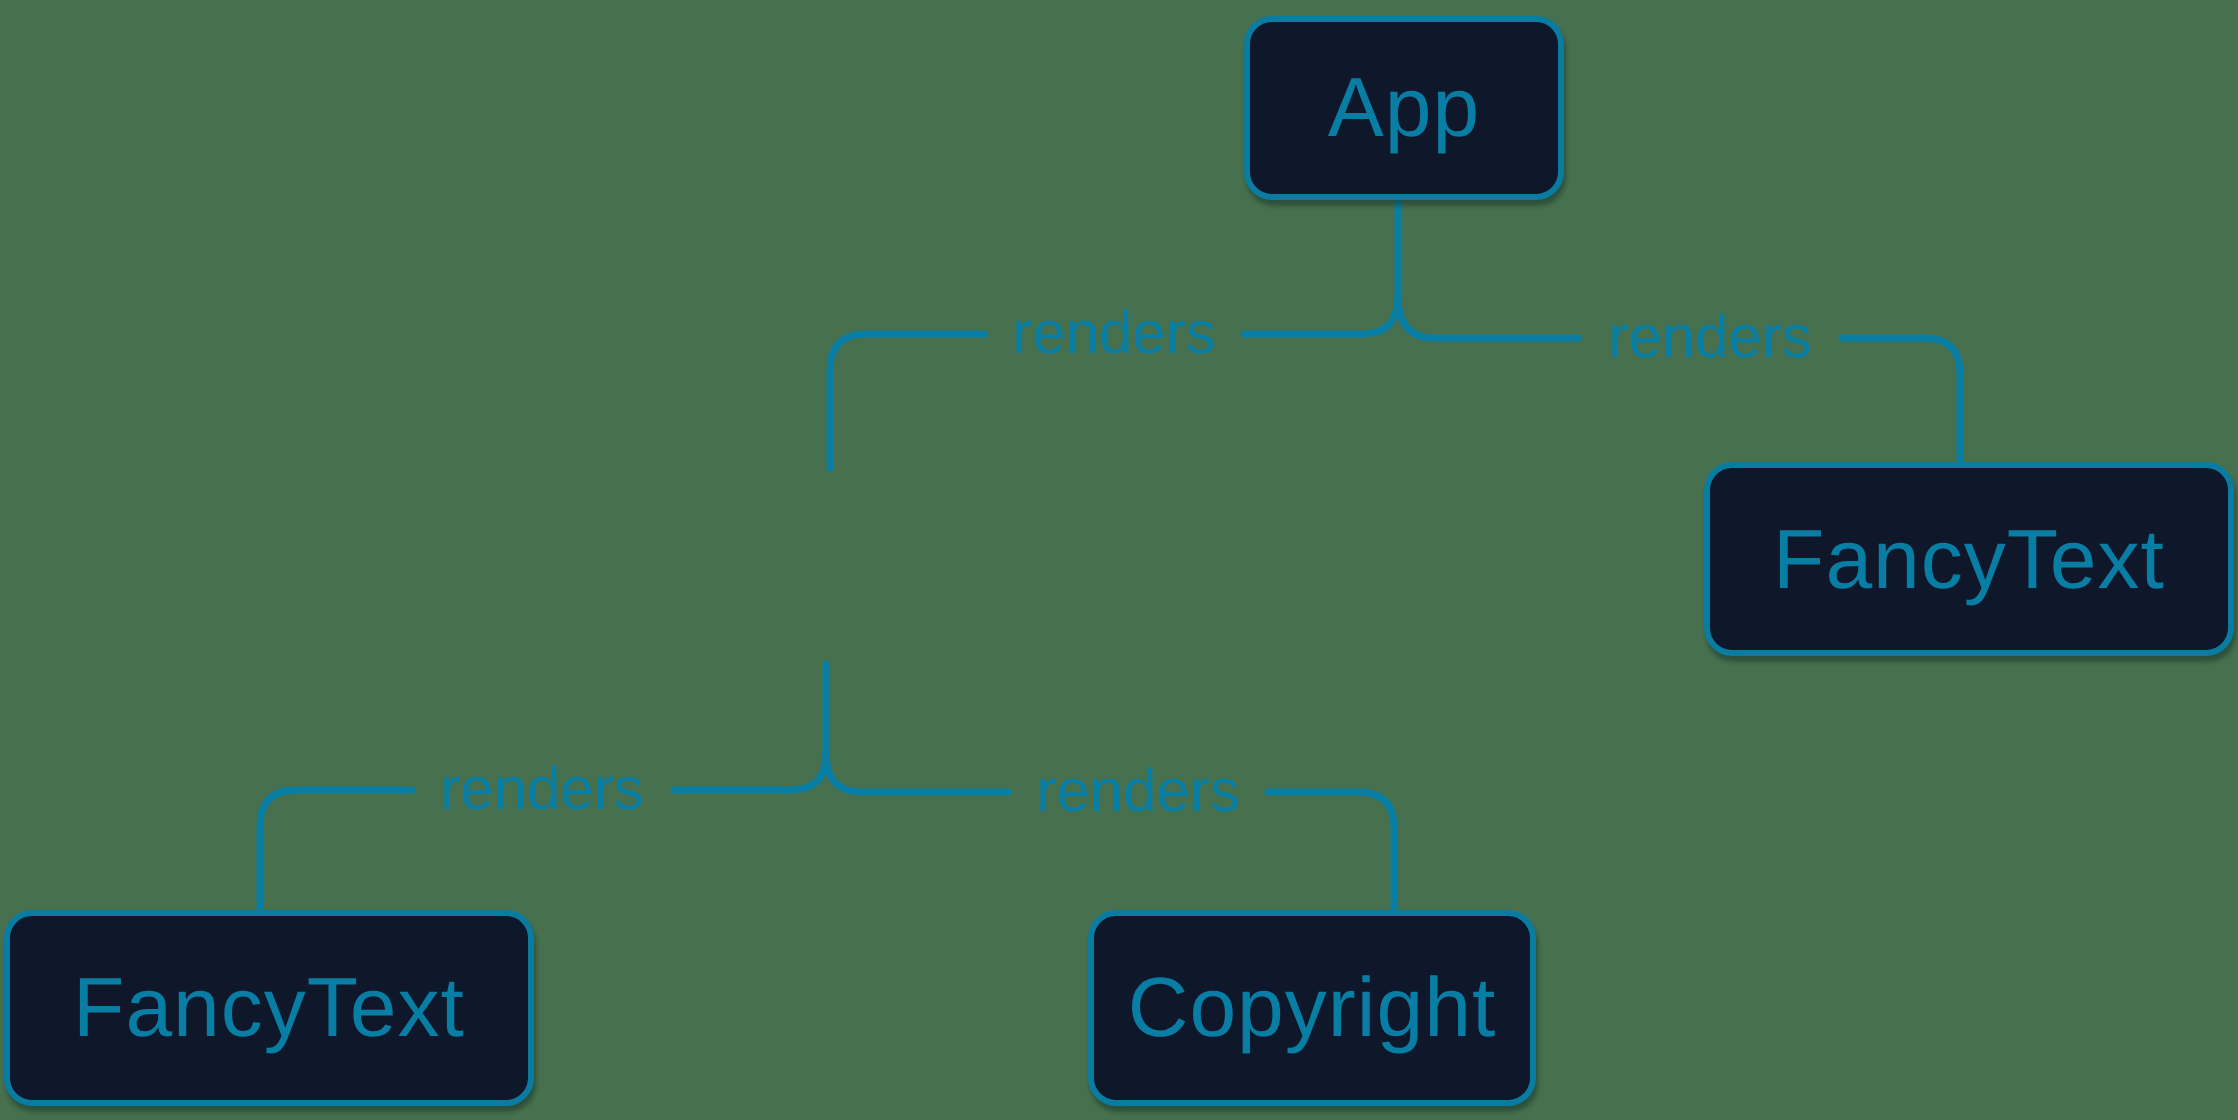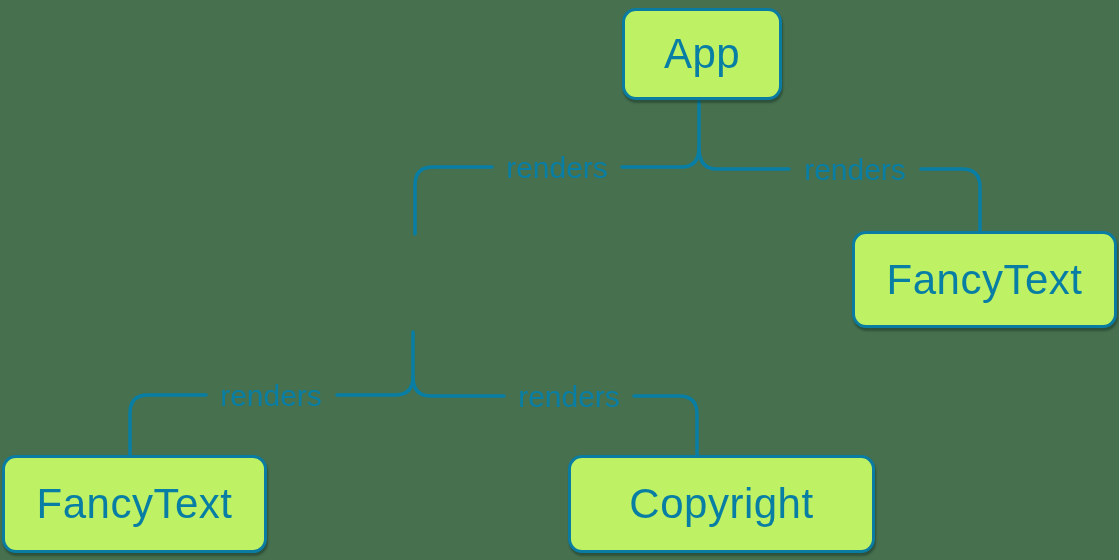--- a/index.html
+++ b/index.html
@@ -32,21 +32,21 @@
     fill: #087EA4;
     font-family: "Liberation Sans", sans-serif;
     font-size: 30px;
     font-weight: 500;
     text-anchor: middle;
     dominant-baseline: central;
   }
   .node {
     position: absolute;
     box-sizing: border-box;
-    background: #bef264;
+    background: #0f172a;
     border: 3px solid #0B7CA1;
     border-radius: 14px;
     box-shadow: 1px 3px 2px rgba(10, 35, 30, 0.40);
     display: flex;
     align-items: center;
     justify-content: center;
   }
   .node-label {
     color: #087EA4;
     font-size: 42px;
@@ -85,17 +85,17 @@
 
 
   <div class="node" style="left:852px; top:231px; width:265px; height:97px;">
     <span class="node-label">FancyText</span>
   </div>
 
   <div class="node" style="left:2px; top:455px; width:265px; height:98px;">
     <span class="node-label">FancyText</span>
   </div>
 
-  <div class="node" style="left:568px; top:455px; width:307px; height:98px;">
+  <div class="node" style="left:544px; top:455px; width:224px; height:98px;">
     <span class="node-label">Copyright</span>
   </div>
 
 </div>
 
 </body></html>

